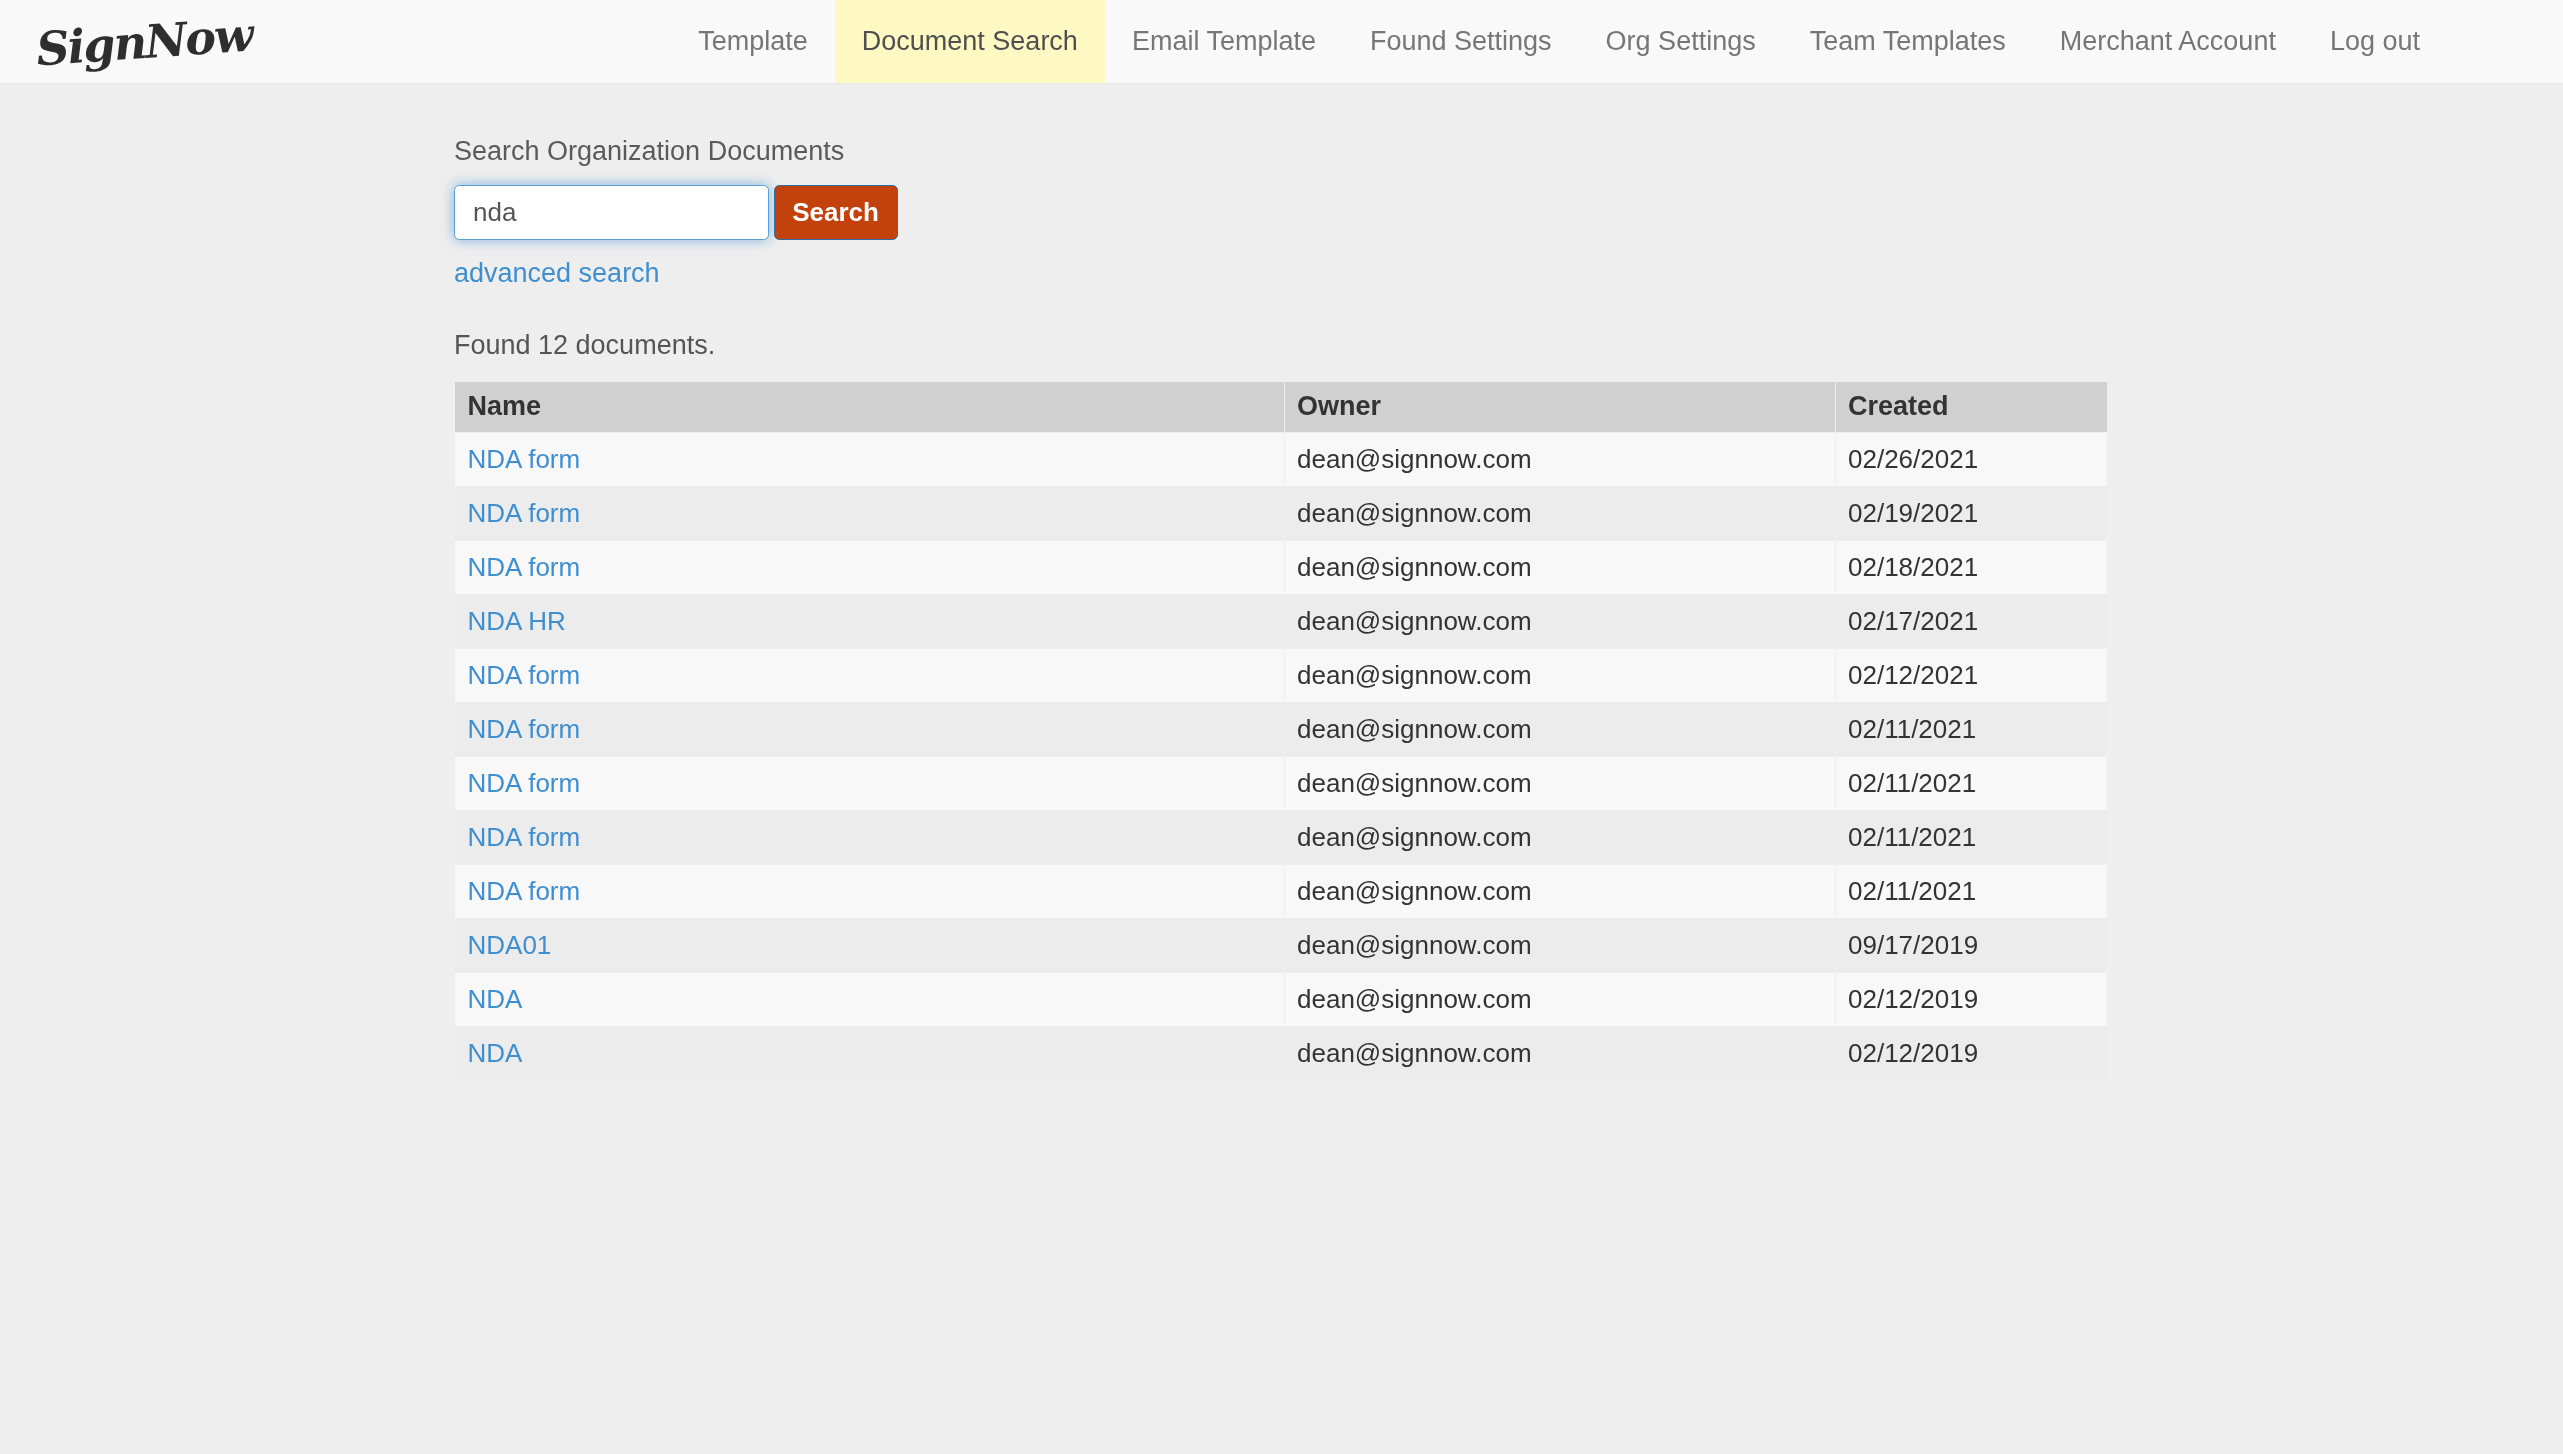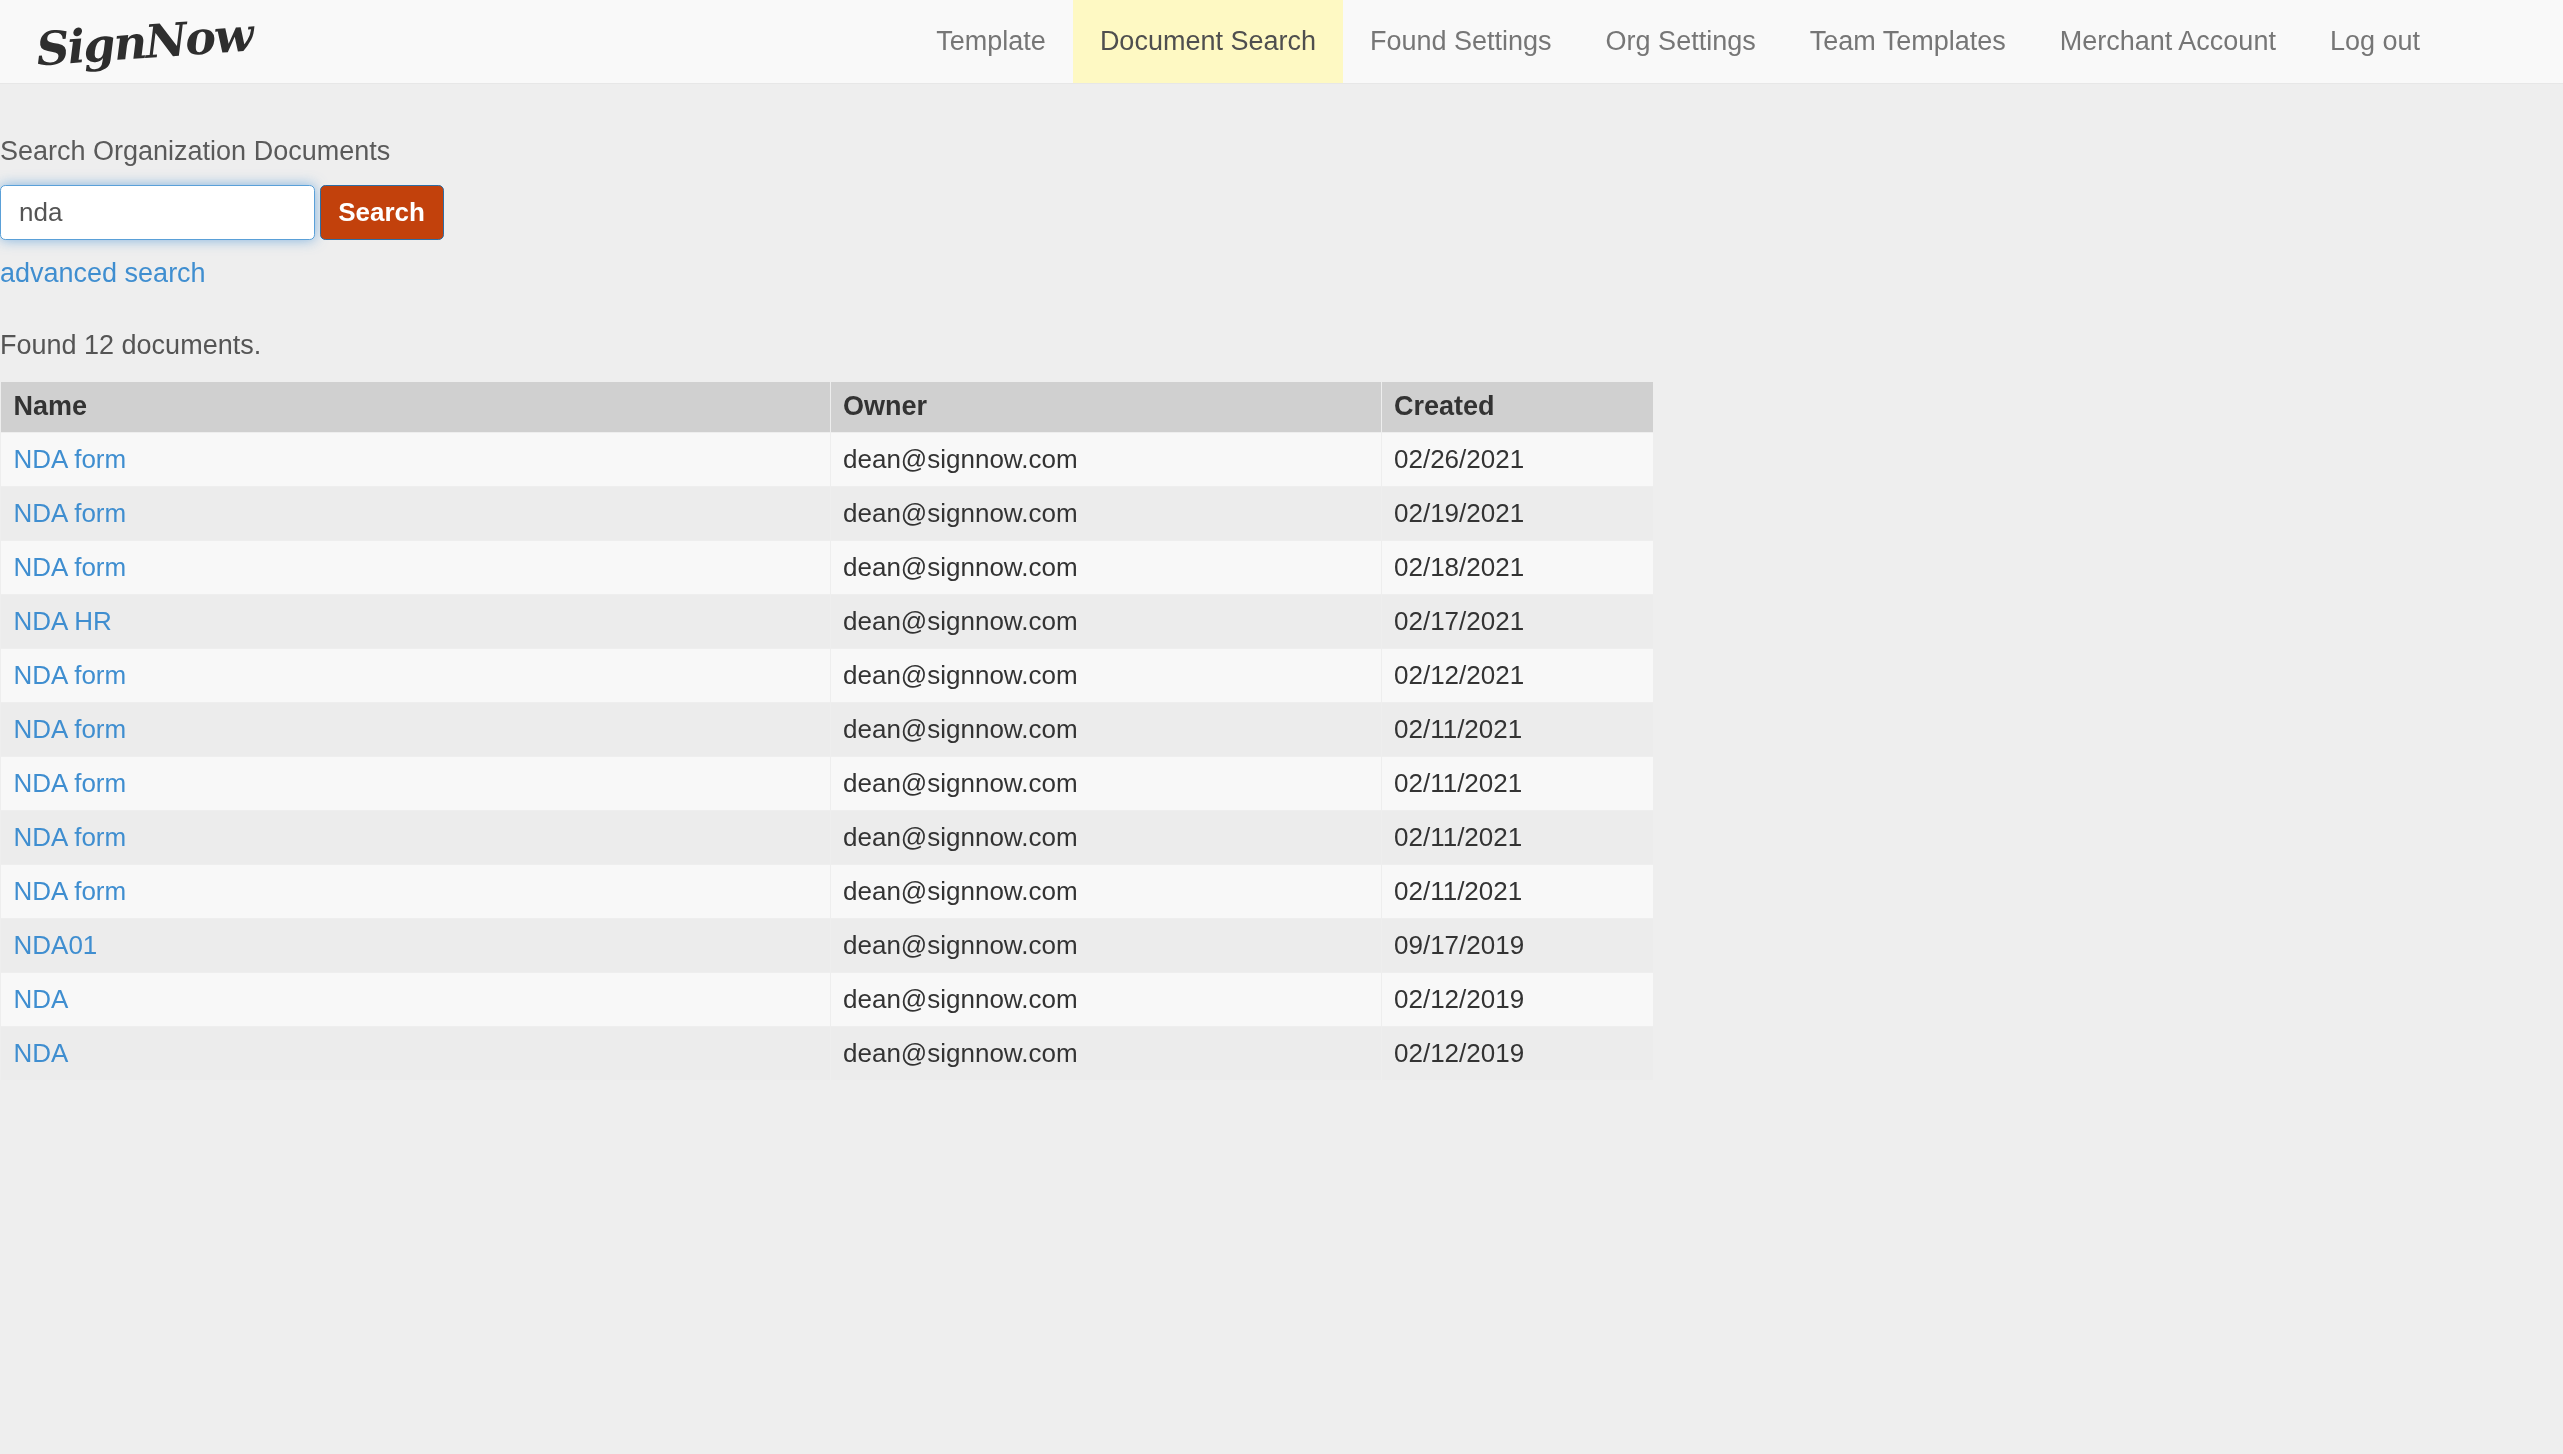--- a/index.html
+++ b/index.html
@@ -44,21 +44,21 @@
     color: #767676;
     white-space: nowrap;
     cursor: pointer;
   }
   .nav-item.active {
     background: #fef9c3;
     color: #4f4f4f;
   }
 
   
-  .content { }
+  .content { padding-left: 454px; }
 
   .search-label {
     margin-top: 52px;
     font-size: 27px;
     color: #5a5a5a;
   }
   .search-row {
     margin-top: 18px;
     display: flex;
     align-items: center;
@@ -137,20 +137,21 @@
   }
 </style>
 </head>
 <body>
 
 <header class="navbar">
   <div class="logo">SignNow</div>
   <ul class="nav-menu">
       <li class="nav-item">Template</li>
       <li class="nav-item active">Document Search</li>
+      <li class="nav-item">Email Template</li>
       <li class="nav-item">Found Settings</li>
       <li class="nav-item">Org Settings</li>
       <li class="nav-item">Team Templates</li>
       <li class="nav-item">Merchant Account</li>
       <li class="nav-item">Log out</li>
     </ul>
 </header>
 
 <main class="content">
 

